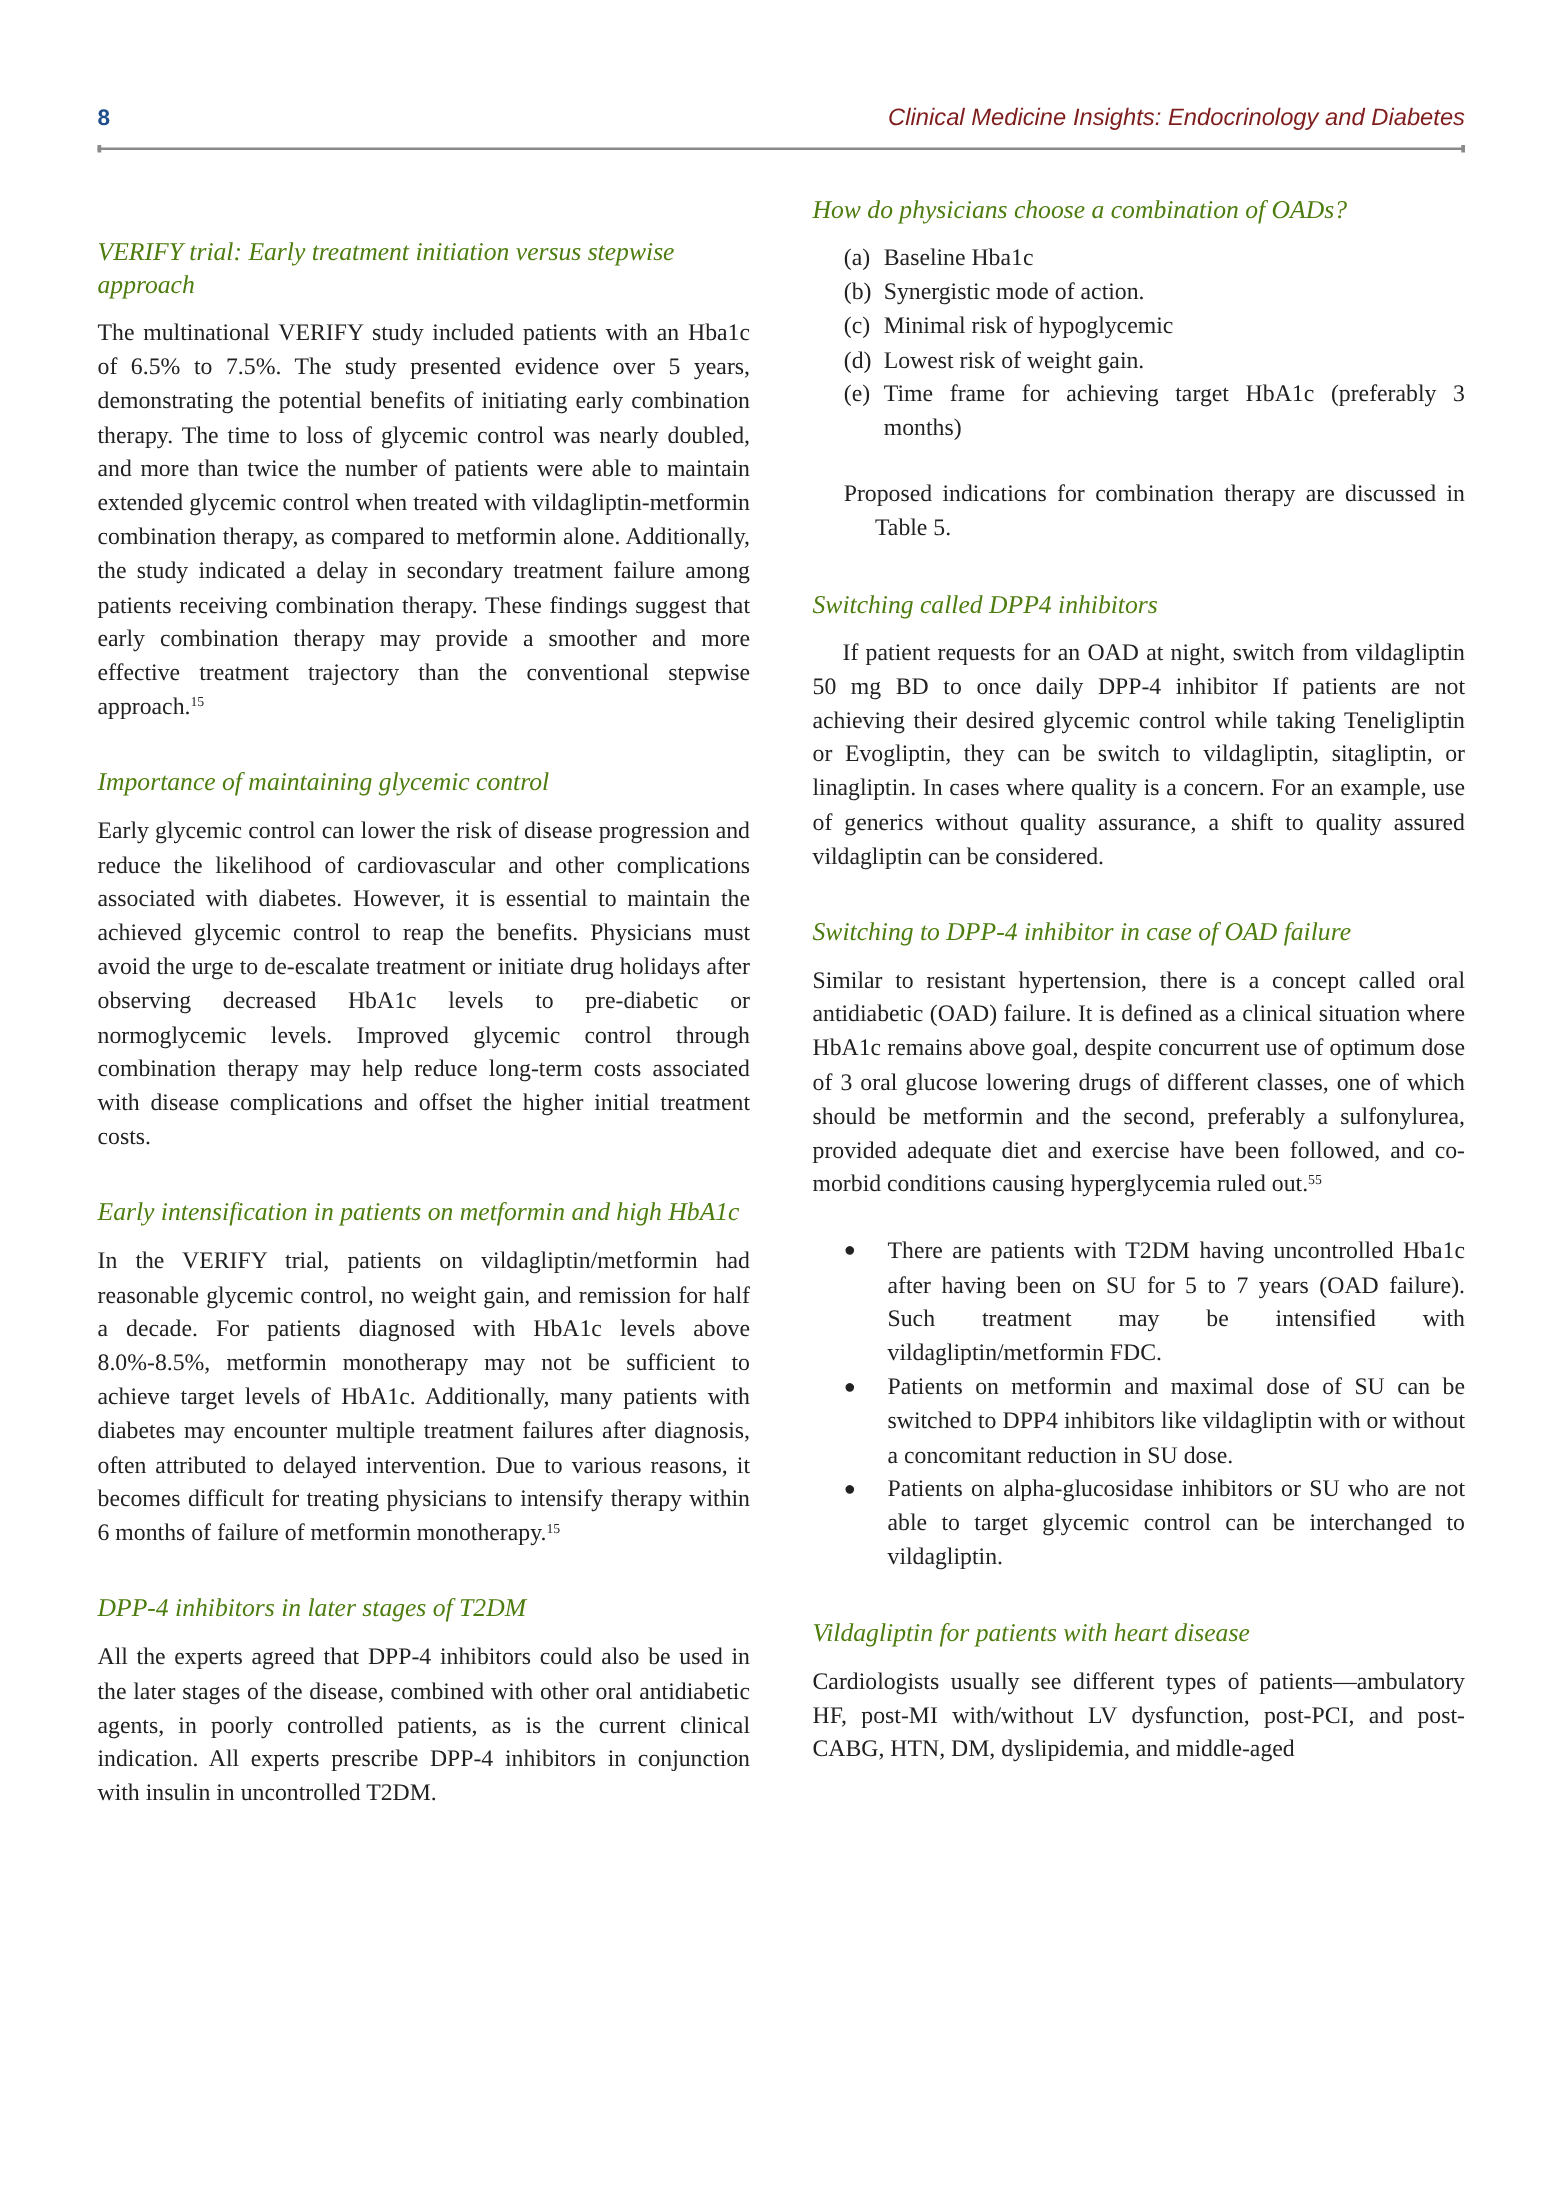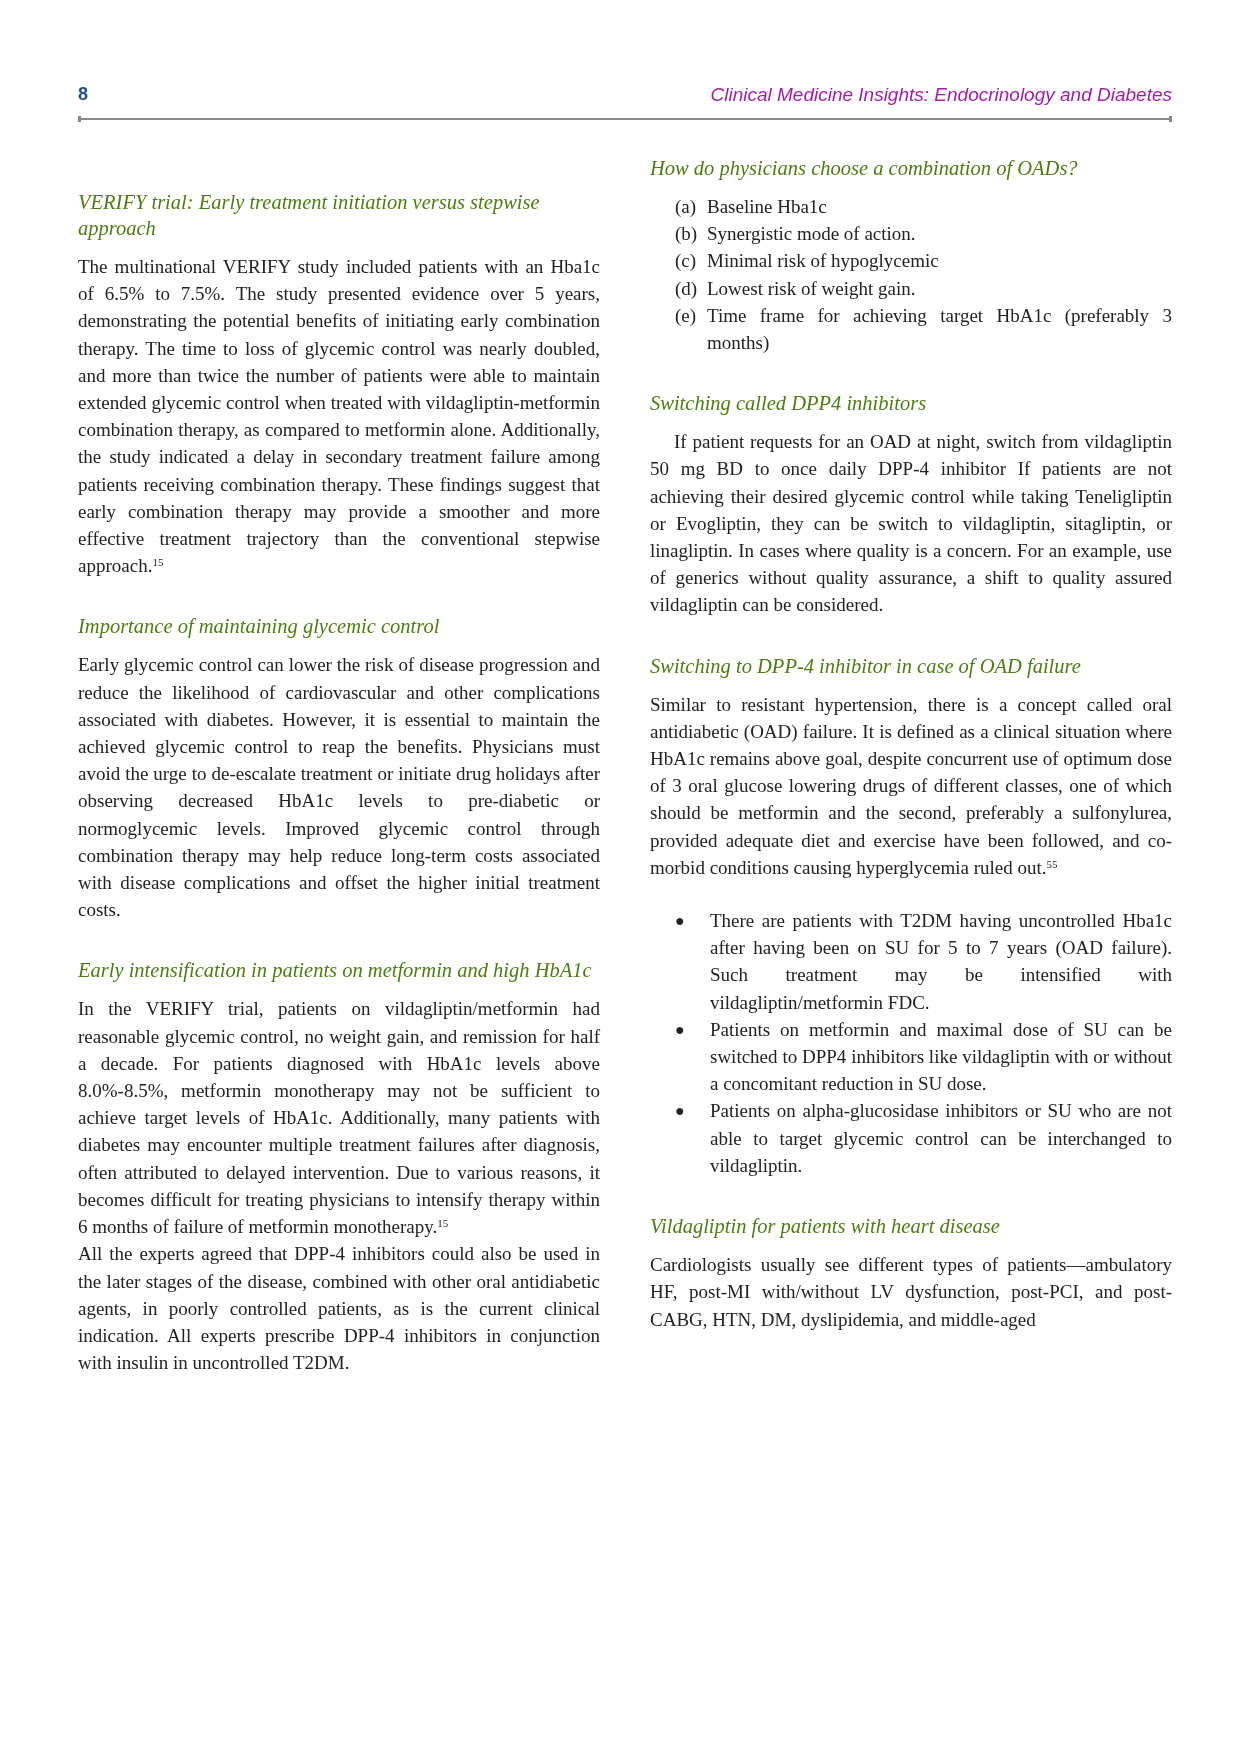--- a/index.html
+++ b/index.html
@@ -1,19 +1,19 @@
 <!DOCTYPE html>
 <html><head>
 <meta charset="utf-8">
 <style>
   html, body { margin: 0; padding: 0; background: #ffffff; }
   body { width: 1241px; height: 1754px; position: relative; overflow: hidden; }
   .page-header { position: absolute; left: 78px; top: 84px; width: 1094px; height: 40px; }
   .page-number { position: absolute; left: 0; top: 0; font-family: "Liberation Sans", sans-serif; font-weight: bold; font-size: 18px; color: #1f4e8c; }
-  .journal-title { position: absolute; right: 0; top: 0; font-family: "Liberation Sans", sans-serif; font-style: italic; font-size: 19px; color: #a21caf; }
+  .journal-title { position: absolute; right: 0; top: 0; font-family: "Liberation Sans", sans-serif; font-style: italic; font-size: 19px; color: #7f1d1d; }
   .header-rule { position: absolute; left: 78px; top: 118px; width: 1094px; height: 2px; background: #8a8a8a; }
   .header-rule::before, .header-rule::after { content: ""; position: absolute; top: -2px; width: 3px; height: 6px; background: #8a8a8a; }
   .header-rule::before { left: 0; } .header-rule::after { right: 0; }
 
   .col { position: absolute; top: 155px; width: 522px; font-family: "Liberation Serif", serif; font-size: 19px; line-height: 27.2px; color: #222; }
   .col-left { left: 78px; }
   .col-right { left: 650px; }
   .col p { margin: 0; text-align: justify; hyphens: auto; }
   .col p.indent { text-indent: 24px; }
   .heading { font-style: italic; font-size: 20.5px; line-height: 26px; margin: 34px 0 12px 0; color: #4d7c0f; }
@@ -42,20 +42,21 @@
 
   <div class="heading">VERIFY trial: Early treatment initiation versus stepwise approach</div>
   <p><span>The multinational VERIFY study included patients with an Hba1c of 6.5% to 7.5%. The study presented evidence over 5 years, demonstrating the potential benefits of initiating early combination therapy. The time to loss of glycemic control was nearly doubled, and more than twice the number of patients were able to maintain extended glycemic control when treated with vildagliptin-metformin combination therapy, as compared to metformin alone. Additionally, the study indicated a delay in secondary treatment failure among patients receiving combination therapy. These findings suggest that early combination therapy may provide a smoother and more effective treatment trajectory than the conventional stepwise approach.</span><sup>15</sup></p>
 
   <div class="heading">Importance of maintaining glycemic control</div>
   <p>Early glycemic control can lower the risk of disease progression and reduce the likelihood of cardiovascular and other complications associated with diabetes. However, it is essential to maintain the achieved glycemic control to reap the benefits. Physicians must avoid the urge to de-escalate treatment or initiate drug holidays after observing decreased HbA1c levels to pre-diabetic or normoglycemic levels. Improved glycemic control through combination therapy may help reduce long-term costs associated with disease complications and offset the higher initial treatment costs.</p>
 
   <div class="heading">Early intensification in patients on metformin and high HbA1c</div>
   <p><span>In the VERIFY trial, patients on vildagliptin/metformin had reasonable glycemic control, no weight gain, and remission for half a decade. For patients diagnosed with HbA1c levels above 8.0%-8.5%, metformin monotherapy may not be sufficient to achieve target levels of HbA1c. Additionally, many patients with diabetes may encounter multiple treatment failures after diagnosis, often attributed to delayed intervention. Due to various reasons, it becomes difficult for treating physicians to intensify therapy within 6 months of failure of metformin monotherapy.</span><sup>15</sup></p>
 
+  <div class="heading">DPP-4 inhibitors in later stages of T2DM</div>
   <p>All the experts agreed that DPP-4 inhibitors could also be used in the later stages of the disease, combined with other oral antidiabetic agents, in poorly controlled patients, as is the current clinical indication. All experts prescribe DPP-4 inhibitors in conjunction with insulin in uncontrolled T2DM.</p>
 </div>
 
 <div class="col col-right">
   <div class="heading first">How do physicians choose a combination of OADs?</div>
   <ul class="alpha-list">
     <li>
         <span class="marker">(a)</span>
         <span class="txt">Baseline Hba1c</span>
       </li>
@@ -69,20 +70,21 @@
       </li>
     <li>
         <span class="marker">(d)</span>
         <span class="txt">Lowest risk of weight gain.</span>
       </li>
     <li>
         <span class="marker">(e)</span>
         <span class="txt">Time frame for achieving target HbA1c (preferably 3 months)</span>
       </li>
   </ul>
+  <p class="hanging">Proposed indications for combination therapy are discussed in Table 5.</p>
 
   <div class="heading">Switching called DPP4 inhibitors</div>
   <p class="indent">If patient requests for an OAD at night, switch from vildagliptin 50 mg BD to once daily DPP-4 inhibitor If patients are not achieving their desired glycemic control while taking Teneligliptin or Evogliptin, they can be switch to vildagliptin, sitagliptin, or linagliptin. In cases where quality is a concern. For an example, use of generics without quality assurance, a shift to quality assured vildagliptin can be considered.</p>
 
   <div class="heading">Switching to DPP-4 inhibitor in case of OAD failure</div>
   <p><span>Similar to resistant hypertension, there is a concept called oral antidiabetic (OAD) failure. It is defined as a clinical situation where HbA1c remains above goal, despite concurrent use of optimum dose of 3 oral glucose lowering drugs of different classes, one of which should be metformin and the second, preferably a sulfonylurea, provided adequate diet and exercise have been followed, and co-morbid conditions causing hyperglycemia ruled out.</span><sup>55</sup></p>
   <ul class="bullet-list">
     <li>
         <span class="dot">●</span>
         <span class="txt">There are patients with T2DM having uncontrolled Hba1c after having been on SU for 5 to 7 years (OAD failure). Such treatment may be intensified with vildagliptin/metformin FDC.</span>

